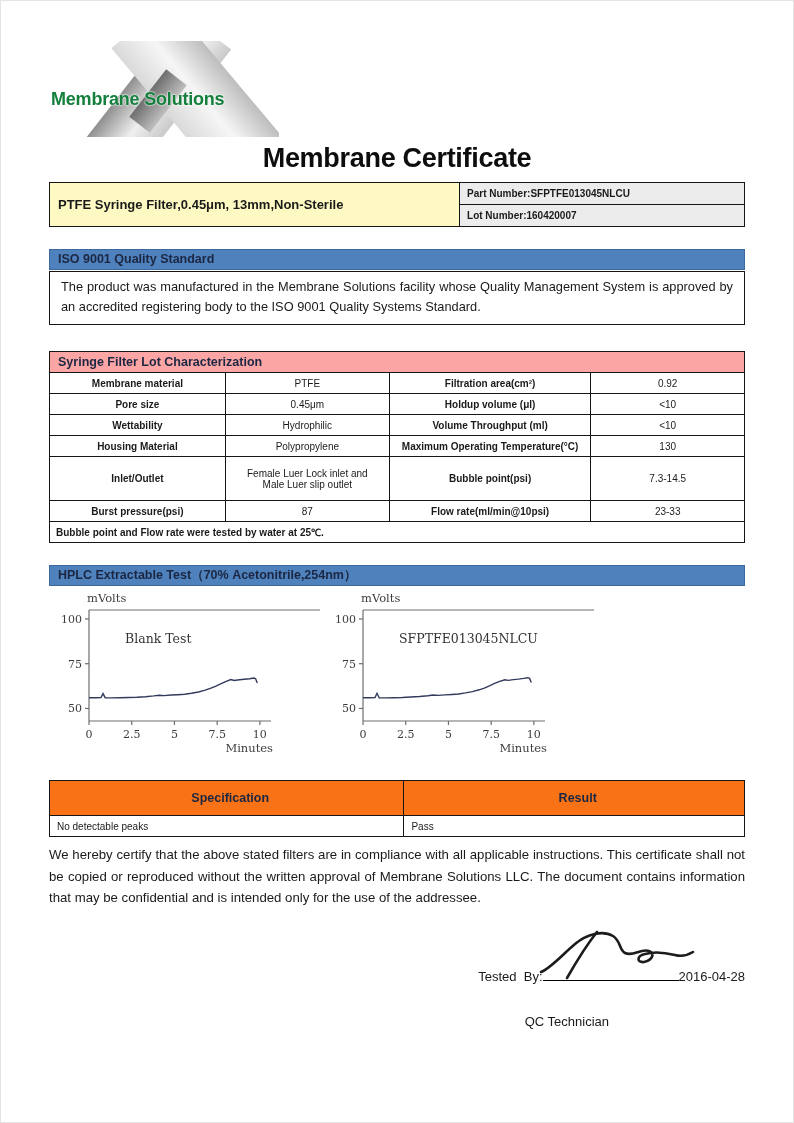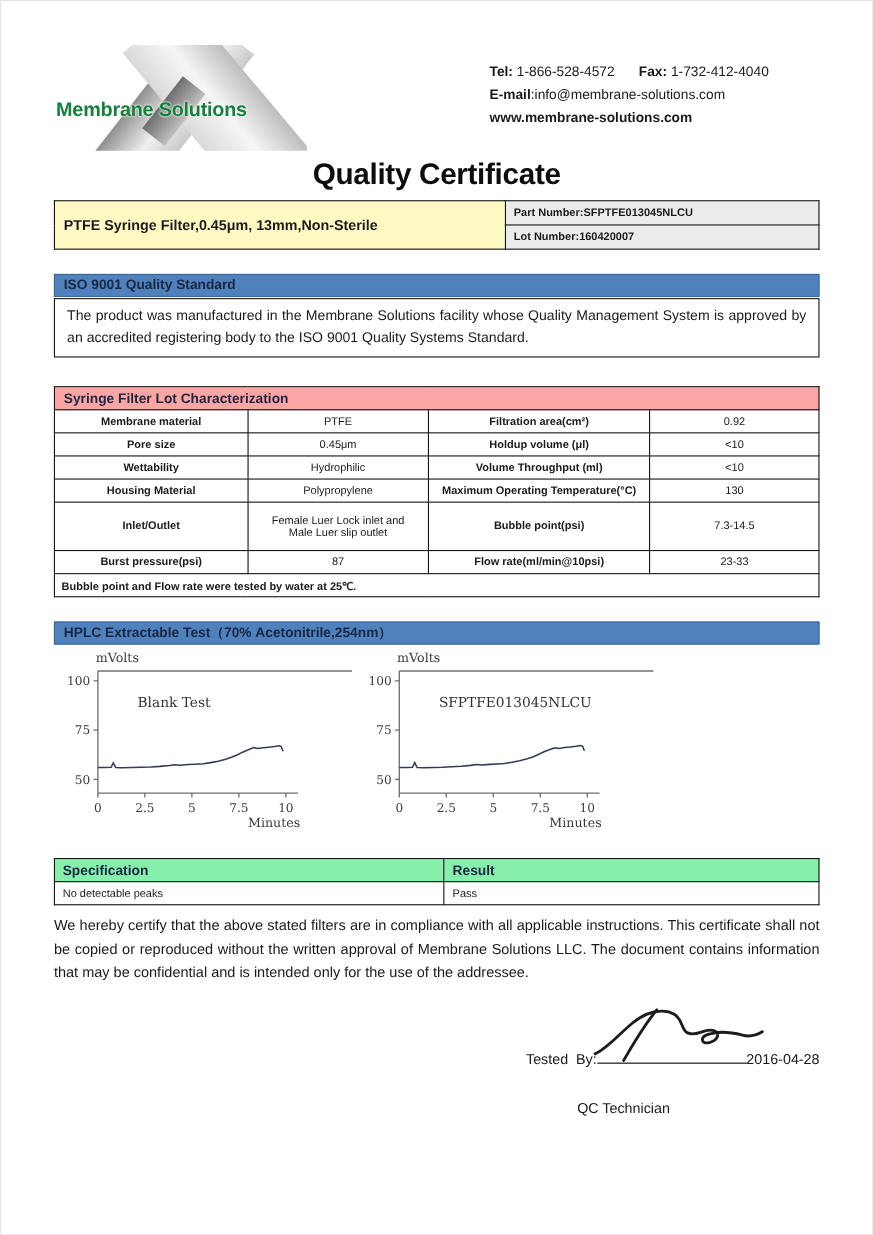--- a/index.html
+++ b/index.html
@@ -60,22 +60,22 @@
   .lot-table .c1 { width:25.3%; } .lot-table .c2 { width:23.6%; }
   .lot-table .c3 { width:29%; }   .lot-table .c4 { width:22.1%; }
   .lot-foot { text-align:left !important; font-weight:bold; padding-left:6px !important; height:20px; }
 
   
   .charts { display:flex; gap:12px; margin:4px 0 14px 10px; height:176px; }
   .charts svg { display:block; }
 
   
   .spec-table { margin-bottom:4px; }
-  .spec-table th { background:#86efac; color:#1b2742; text-align:left; font-size:12.5px;
-             height:21px; padding-left:7px; }
+  .spec-table th { background:#f97316; color:#1b2742; text-align:center; font-size:12.5px;
+             height:35px; padding-left:7px; }
   .spec-table td { height:21px; padding-left:7px; font-size:10px; }
   .spec-c1 { width:51%; } .spec-c2 { width:49%; }
 
   
   .cert { font-size:13.2px; line-height:21.5px; text-align:justify; margin-top:7px; }
 
   
   .sig-area { position:relative; height:86px; margin-top:22px; }
   .sig-row { position:absolute; right:0; top:36px; font-size:13px; white-space:nowrap; }
   .sig-line { display:inline-block; width:136px; border-bottom:1.5px solid #000;
@@ -88,28 +88,23 @@
 
 <div class="page">
 
   <div class="header">
     <div class="logo">
       <div class="ribbon r1"></div>
       <div class="ribbon r2"></div>
       <div class="ribbon r3"></div>
       <div class="logo-text">Membrane Solutions</div>
     </div>
-    <div class="contact">
-      <div><span class="b">Tel:</span> <span>1-866-528-4572</span><span class="b fax-gap">Fax:</span> <span>1-732-412-4040</span></div>
-      <div><span class="b">E-mail</span><span>:info@membrane-solutions.com</span></div>
-      <div class="b">www.membrane-solutions.com</div>
-    </div>
   </div>
 
-  <div class="doc-title">Quality Certificate</div>
+  <div class="doc-title">Membrane Certificate</div>
 
   <table class="product-table">
     <tbody>
         <tr>
       <td class="prod-desc" rowspan="2">PTFE Syringe Filter,0.45μm, 13mm,Non-Sterile</td>
       <td class="prod-num">Part Number:SFPTFE013045NLCU</td>
     </tr>
     <tr>
       <td class="prod-num">Lot Number:160420007</td>
     </tr>

